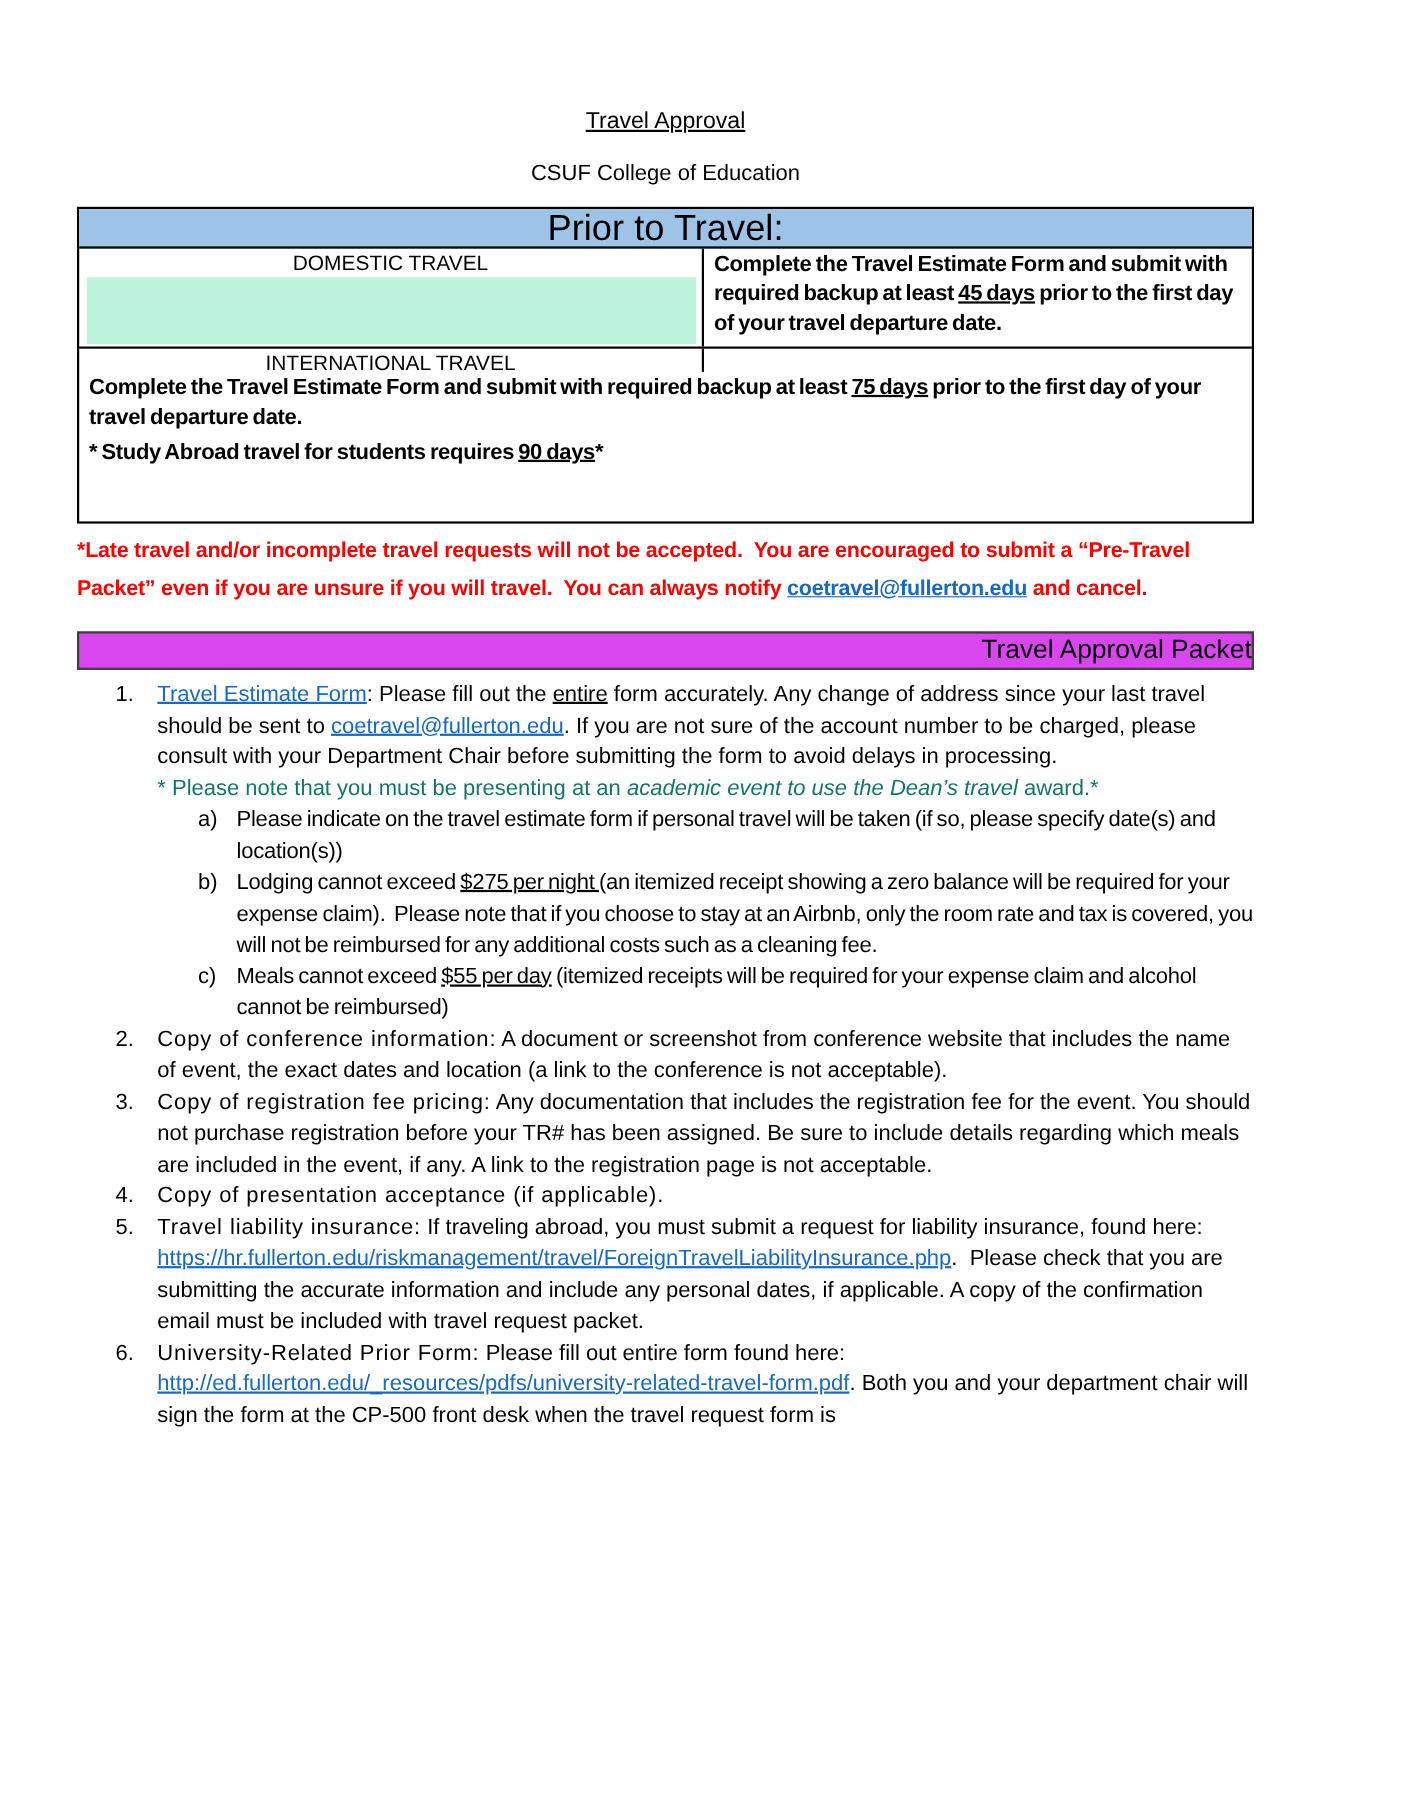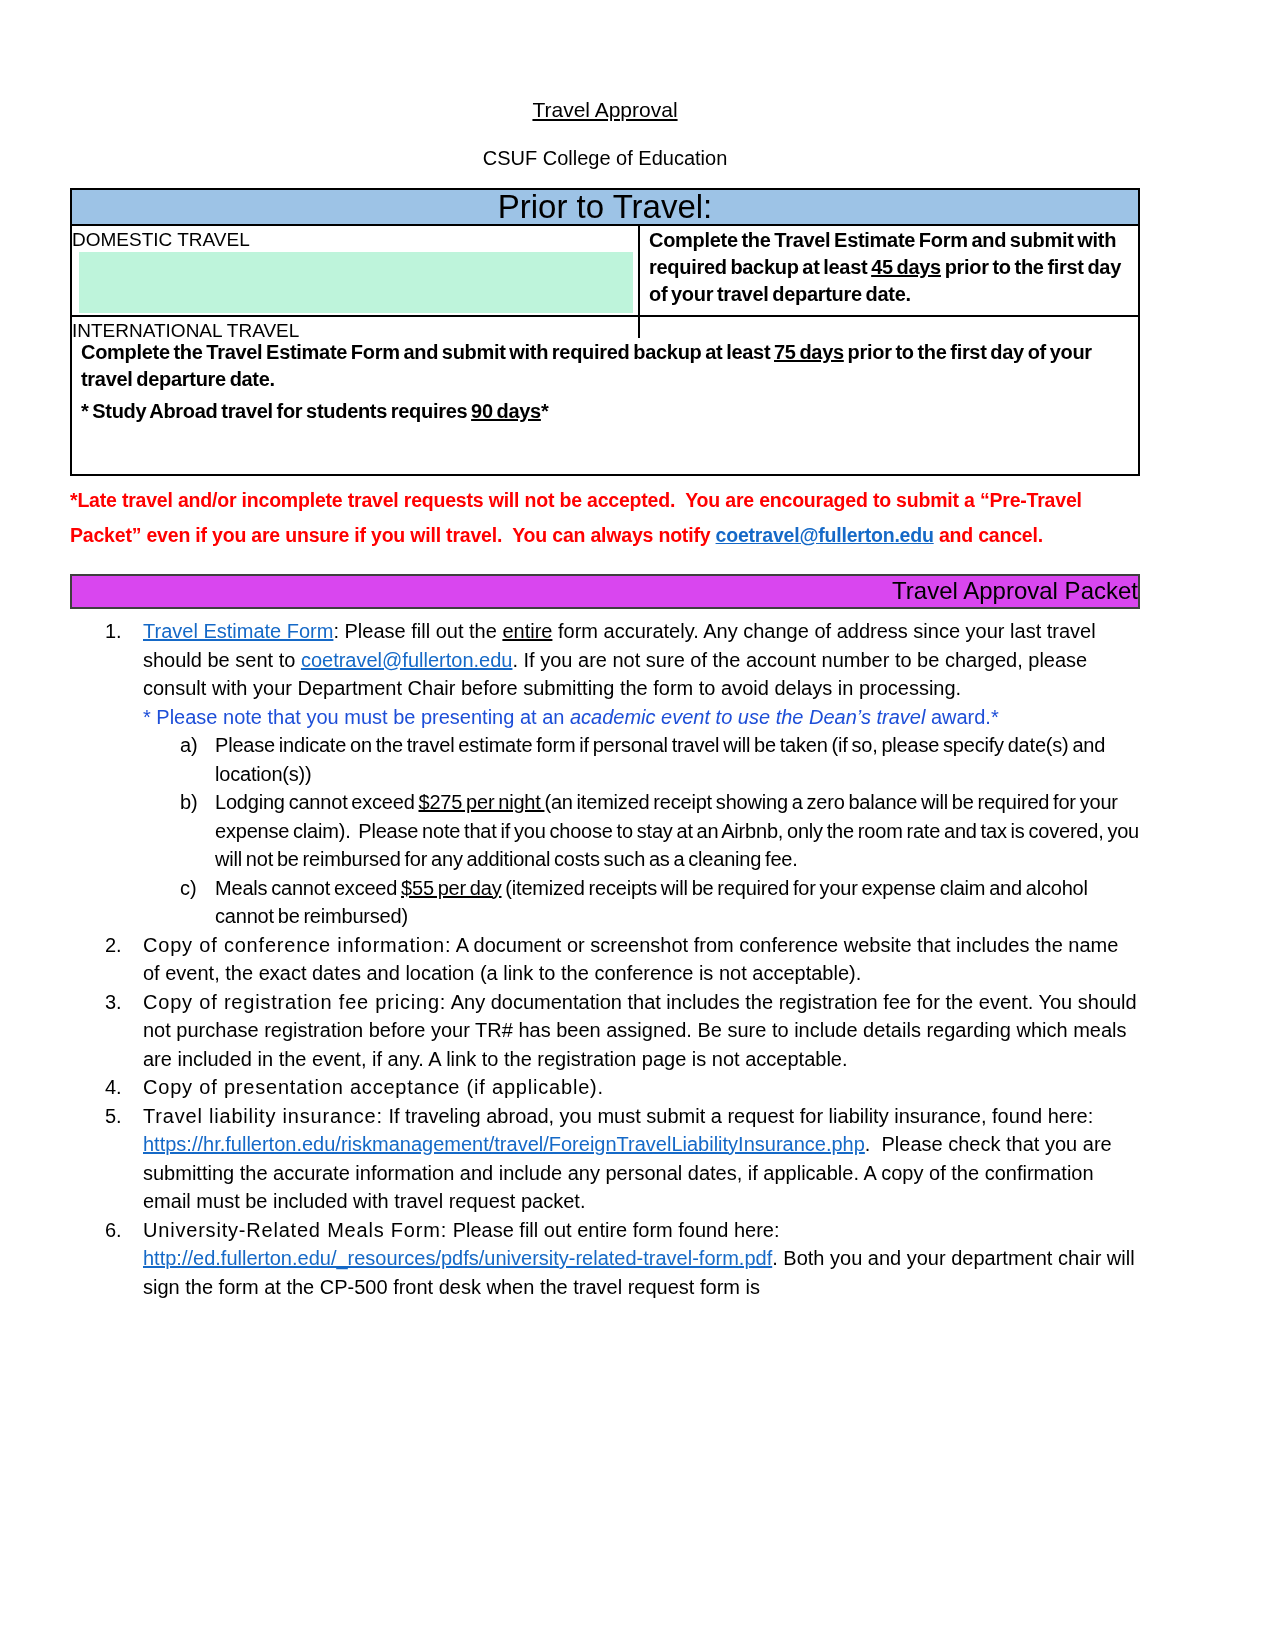--- a/index.html
+++ b/index.html
@@ -18,21 +18,21 @@
 
   
   .ptable{border:2px solid #000;}
   .ptable-header{
     background:#9DC3E6;border-bottom:2px solid #000;
     text-align:center;font-size:33px;height:34px;line-height:33px;
   }
   .prow{display:flex;}
   .prow + .prow{border-top:2px solid #000;flex-direction:column;}
   .pleft{width:566px;flex:none;border-right:2px solid #000;display:flex;flex-direction:column;}
-  .plabel{font-size:19px;line-height:21px;padding-top:3px;position:relative;z-index:0;}
+  .plabel{text-align:center;font-size:19px;line-height:21px;padding-top:3px;position:relative;z-index:0;}
   .pgreen{flex:1;background:#BEF4DB;margin:2px 5px 2px 7px;position:relative;z-index:1;}
   .row2 .pgreen{margin-top:-5px;}
   .pright{
     flex:1;font-size:20px;line-height:27px;padding:1px 16px 4px 9px;
     letter-spacing:-0.3px;word-spacing:-1.5px;font-weight:bold;
   }
   .row1{min-height:89px;}
   .row2{min-height:157px;}
   .p2{margin-top:5px;}
   .rich{white-space:pre-wrap;}
@@ -52,21 +52,21 @@
   }
 
   
   .list{margin-top:8px;font-size:20px;line-height:28.5px;}
   .li{display:flex;margin-left:35px;}
   .li .num{width:38px;flex:none;}
   .li .body{flex:1;}
   .sub{display:flex;margin-left:110px;}
   .sub .num{width:35px;flex:none;}
   .sub .body{flex:1;letter-spacing:-0.2px;word-spacing:-1.5px;}
-  .note{margin-left:73px;color:#1d4ed8;}
+  .note{margin-left:73px;color:#0f766e;}
   .it{font-style:italic;}
   .head{letter-spacing:0.8px;}
   .lnk{color:#1569C7;text-decoration:underline;cursor:pointer;}
 </style>
 </head>
 <body>
 
 <div class="page">
 
   <div class="titles">
@@ -140,17 +140,17 @@
       <span class="body rich"><span class="head">Copy of presentation acceptance (if applicable).</span></span>
     </div>
 
     <div class="li">
       <span class="num">5.</span>
       <span class="body rich"><span class="head">Travel liability insurance:</span><span> If traveling abroad, you must submit a request for liability insurance, found here: </span><a class="lnk">https://hr.fullerton.edu/riskmanagement/travel/ForeignTravelLiabilityInsurance.php</a><span>.  Please check that you are submitting the accurate information and include any personal dates, if applicable. A copy of the confirmation email must be included with travel request packet.</span></span>
     </div>
 
     <div class="li">
       <span class="num">6.</span>
-      <span class="body rich"><span class="head">University-Related Meals Form:</span><span> Please fill out entire form found here: </span><a class="lnk">http://ed.fullerton.edu/_resources/pdfs/university-related-travel-form.pdf</a><span>. Both you and your department chair will sign the form at the CP-500 front desk when the travel request form is</span></span>
+      <span class="body rich"><span class="head">University-Related Prior Form:</span><span> Please fill out entire form found here: </span><a class="lnk">http://ed.fullerton.edu/_resources/pdfs/university-related-travel-form.pdf</a><span>. Both you and your department chair will sign the form at the CP-500 front desk when the travel request form is</span></span>
     </div>
 
   </div>
 </div>
 
 </body></html>

